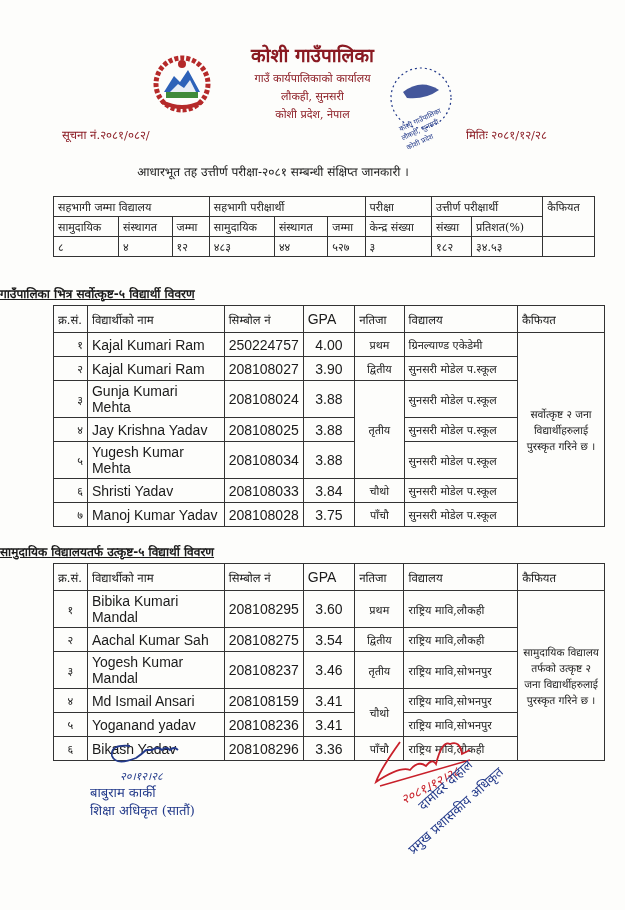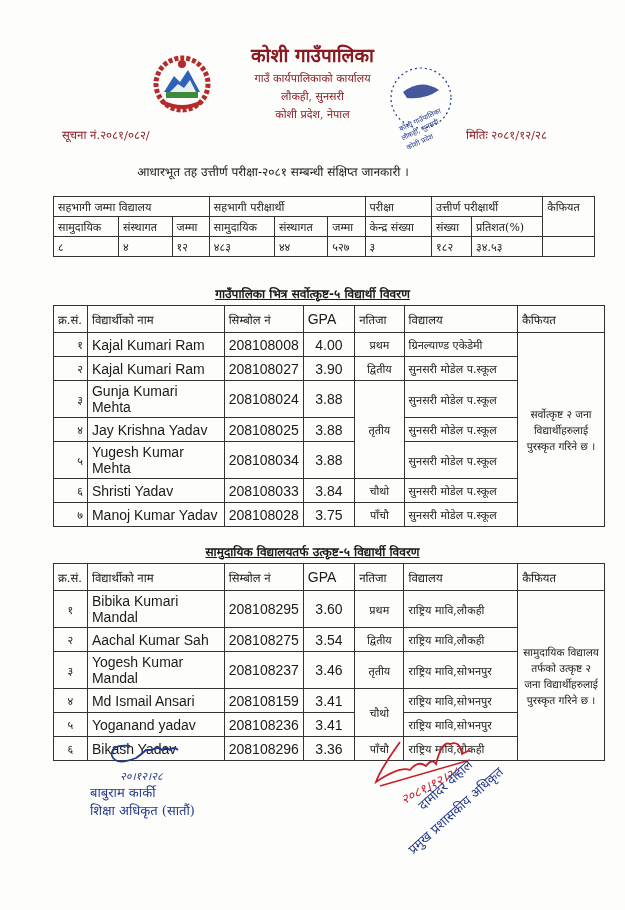--- a/index.html
+++ b/index.html
@@ -3,21 +3,21 @@
 <meta charset="utf-8">
 <style>
   html, body { margin:0; padding:0; }
   body { width:625px; height:910px; background:#fdfdfb; position:relative; overflow:hidden;
          font-family:"DejaVu Serif", serif; color:#1a1a1a; }
   .abs { position:absolute; }
   .head-title { left:0; width:625px; top:42px; text-align:center; font-size:19px; font-weight:bold; color:#8a1a22; }
   .head-line { left:0; width:625px; text-align:center; font-size:11px; color:#8a1a22; }
   .ref { font-size:11.5px; color:#8a1a22; }
   .subject { left:0; width:546px; top:163px; text-align:center; font-size:12px; }
-  .section-title { left:0; width:625px; text-align:center; font-size:12px; font-weight:bold; text-decoration:underline; }
+  .section-title { left:0; width:625px; text-align:left; font-size:12px; font-weight:bold; text-decoration:underline; }
   table { border-collapse:collapse; position:absolute; font-size:11px; }
   td, th { border:1px solid #333; padding:2px 4px; font-weight:normal; text-align:left; vertical-align:middle; }
   .sum td { height:15px; }
   .stu td { height:19px; }
   .stu .c { text-align:center; }
   .stu .r { text-align:right; }
   .stu .eng { font-family:"Liberation Sans", sans-serif; font-size:14px; }
   .stu th { height:22px; font-size:11.5px; }
   .remark { text-align:center !important; font-size:10.5px; line-height:16px; }
   .sig-text { font-size:13px; color:#233a8a; }
@@ -109,21 +109,21 @@
     <th>विद्यार्थीको नाम</th>
     <th>सिम्बोल नं</th>
     <th class="eng">GPA</th>
     <th>नतिजा</th>
     <th>विद्यालय</th>
     <th>कैफियत</th>
   </tr>
   <tr>
     <td class="r">१</td>
     <td class="eng">Kajal  Kumari Ram</td>
-    <td class="eng c">208108008</td>
+    <td class="eng c">250224757</td>
     <td class="eng c">4.00</td>
     <td class="c">प्रथम</td>
     <td>ग्रिनल्याण्ड एकेडेमी</td>
     <td rowspan="7" class="remark">सर्वोत्कृष्ट २ जना विद्यार्थीहरुलाई पुरस्कृत गरिने छ ।</td>
   </tr>
   <tr>
     <td class="r">२</td>
     <td class="eng">Kajal  Kumari  Ram</td>
     <td class="eng c">208108027</td>
     <td class="eng c">3.90</td>

